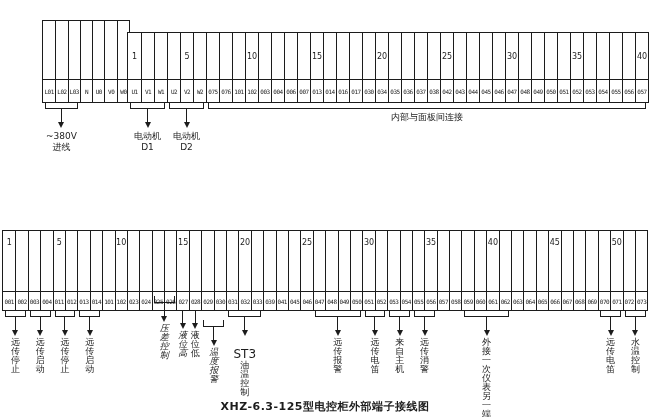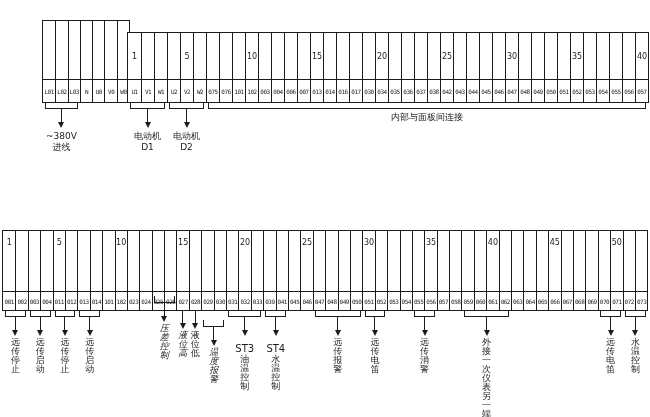--- a/index.html
+++ b/index.html
@@ -27,34 +27,35 @@
     height:6px; align-self:stretch; margin:0 2px;
     border:1px solid var(--ln); border-top:none;
   }
   .stem { width:0; border-left:1px solid var(--ln); height:13px; }
   .arr {
     width:0; height:0;
     border-left:3.5px solid transparent; border-right:3.5px solid transparent;
     border-top:6px solid var(--ln);
   }
   .glines { margin-top:3px; text-align:center; font-size:9px; line-height:11px; white-space:nowrap; }
-  .ghead { margin-top:8px; font-size:10px; line-height:9px; white-space:nowrap; }
+  .ghead { margin-top:14px; font-size:12px; line-height:9px; white-space:nowrap; }
   .vtext {
     margin-top:2px; width:10px; font-size:9px; line-height:9px;
     text-align:center; word-break:break-all;
   }
   .title {
     position:absolute; left:0; right:0; bottom:3px; margin:auto;
     width:fit-content; font-size:11px; font-weight:bold; letter-spacing:0.5px;
   }
 </style>
 </head>
 <body>
 
 <div class="canvas" id="canvas">
+  <div class="title">XHZ-6.3-125型电控柜外部端子接线图</div>
 <div class="strip" style="left: 42px; top: 20px;">
       <div class="row hdr" style="height: 58px;">
         <div class="cell" style="width: 12.3px;"></div>
         <div class="cell" style="width: 12.3px;"></div>
         <div class="cell" style="width: 12.3px;"></div>
         <div class="cell" style="width: 12.3px;"></div>
         <div class="cell" style="width: 12.3px;"></div>
         <div class="cell" style="width: 12.3px;"></div>
         <div class="cell" style="width: 12.3px;"></div>
       </div>
@@ -343,38 +344,37 @@
       <div class="arr"></div>
       <div class="vtext">温度报警</div>
     </div>
     <div class="grp" style="left: 226.2px; top: 310px; width: 37.2px;">
       <div class="bracket"></div>
       <div class="stem"></div>
       <div class="arr"></div>
       <div class="ghead">ST3</div>
       <div class="vtext">油温控制</div>
     </div>
-    <div class="grp" style="left: 263.4px; top: 310px; width: 24.8px;">
-      <div class="bracket"></div>
-      <div class="stem"></div>
-      <div class="arr"></div>
-      <div class="ghead">ST4</div>
-      <div class="vtext">水温控制</div>
-    </div>
     <div class="grp" style="left: 313px; top: 310px; width: 49.6px;">
       <div class="bracket"></div>
       <div class="stem"></div>
       <div class="arr"></div>
       <div class="vtext">远传报警</div>
     </div>
     <div class="grp" style="left: 362.6px; top: 310px; width: 24.8px;">
       <div class="bracket"></div>
       <div class="stem"></div>
       <div class="arr"></div>
       <div class="vtext">远传电笛</div>
+    </div>
+    <div class="grp" style="left: 387.4px; top: 310px; width: 24.8px;">
+      <div class="bracket"></div>
+      <div class="stem"></div>
+      <div class="arr"></div>
+      <div class="vtext">来自主机</div>
     </div>
     <div class="grp" style="left: 412.2px; top: 310px; width: 24.8px;">
       <div class="bracket"></div>
       <div class="stem"></div>
       <div class="arr"></div>
       <div class="vtext">远传消警</div>
     </div>
     <div class="grp" style="left: 461.8px; top: 310px; width: 49.6px;">
       <div class="bracket"></div>
       <div class="stem"></div>

